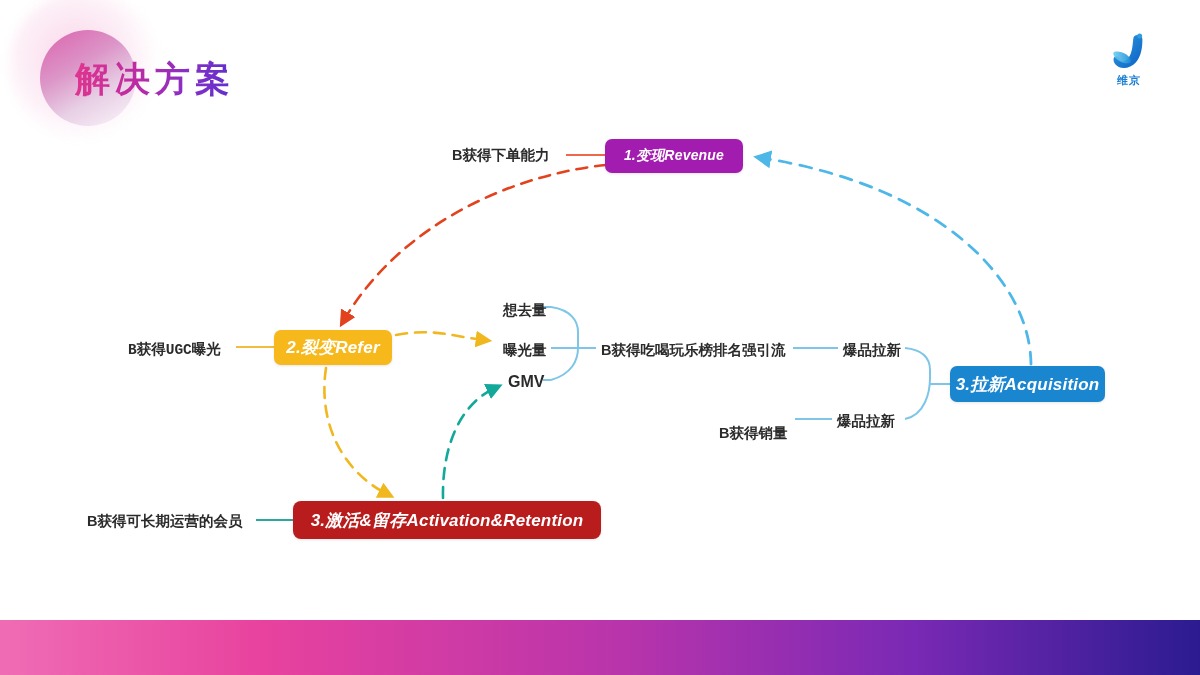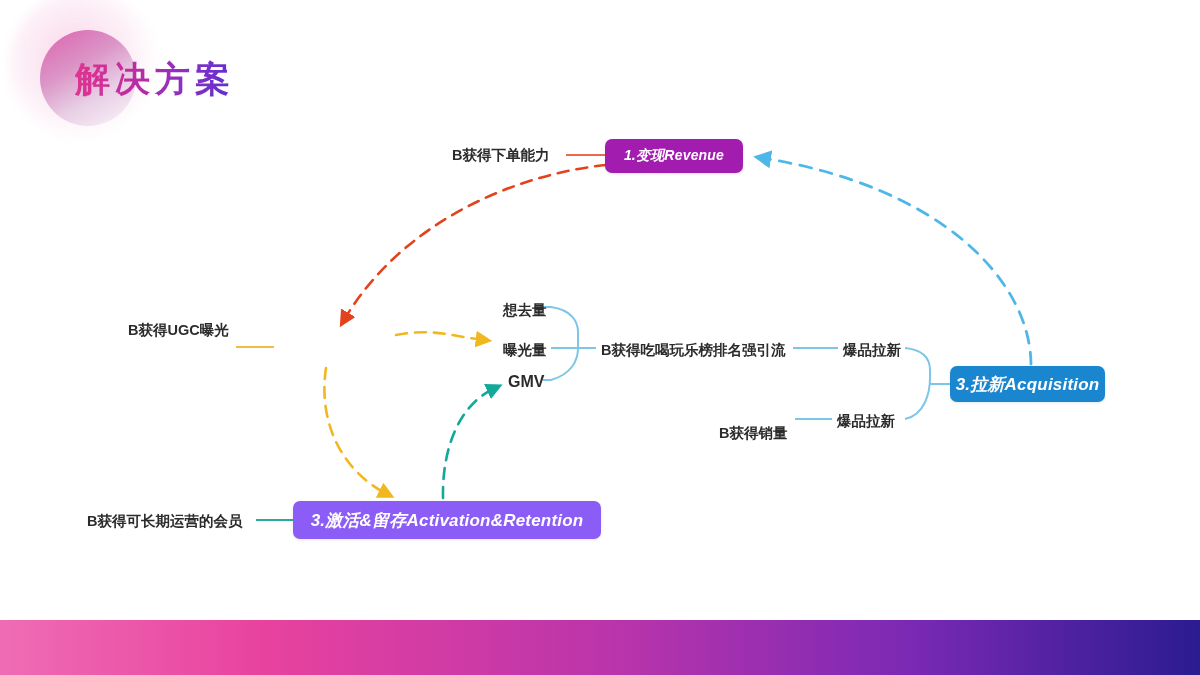--- a/index.html
+++ b/index.html
@@ -87,37 +87,37 @@
   .node-revenue {
     left: 605px; top: 139px; width: 138px; height: 34px;
     background: #a21caf; font-size: 14px;
   }
   .node-refer {
     left: 274px; top: 330px; width: 118px; height: 35px;
     background: #f6b81b; font-size: 17px;
   }
   .node-activation {
     left: 293px; top: 501px; width: 308px; height: 38px;
-    background: #8b5cf6; font-size: 17px;
+    background: #b91c1c; font-size: 17px; border-radius: 8px;
   }
   .node-acquisition {
     left: 950px; top: 366px; width: 155px; height: 36px;
     background: #1a86cf; font-size: 17px;
   }
 
   
   .lbl {
     position: absolute;
     white-space: nowrap;
     font-weight: 700;
     color: #2b2b2b;
     font-size: 14.5px;
   }
   .lbl-order     { left: 452px; top: 146px; }
-  .lbl-ugc       { left: 128px; top: 321px; }
+  .lbl-ugc       { left: 128px; top: 340px; font-family: Liberation Mono, monospace; }
   .lbl-member    { left: 87px;  top: 512px; }
   .lbl-want      { left: 503px; top: 301px; }
   .lbl-exposure  { left: 503px; top: 341px; text-align: center; }
   .lbl-gmv       { left: 508px; top: 373px; font-family:"Liberation Sans",sans-serif; font-size: 16px; }
   .lbl-rank      { left: 601px; top: 341px; }
   .lbl-sales     { left: 719px; top: 424px; }
   .lbl-public    { left: 843px; top: 341px; }
   .lbl-hot       { left: 837px; top: 412px; }
 
   
@@ -130,20 +130,38 @@
 </style>
 </head>
 <body>
 
 <div id="slide">
 
   <div class="blob-soft"></div>
   <div class="blob-main"></div>
   <div class="title">解决方案</div>
 
+  <div class="logo-wrap">
+    <svg class="logo-mark" width="42" height="40" viewBox="0 0 42 40">
+      <defs>
+        <linearGradient id="lg1" x1="0" y1="0" x2="1" y2="1">
+          <stop offset="0%" stop-color="#2f9ee0"></stop>
+          <stop offset="100%" stop-color="#0c5fc4"></stop>
+        </linearGradient>
+        <linearGradient id="lg2" x1="0" y1="0" x2="1" y2="0">
+          <stop offset="0%" stop-color="#6fd0f0"></stop>
+          <stop offset="100%" stop-color="#1f8cd8"></stop>
+        </linearGradient>
+      </defs>
+      <path d="M30 3 c2.6 0 4.4 1.4 4.4 4.6 c0 7.6 -1.0 16.4 -6.4 22.6 c-4.6 5.3 -12.0 7.4 -17.2 4.8 c-4.2 -2.1 -6.0 -6.3 -5.0 -9.0 c0.8 -2.2 2.9 -2.6 4.4 -1.3 c1.6 1.4 1.1 3.6 2.8 4.5 c2.3 1.2 5.6 -0.6 7.6 -3.4 c3.6 -5.0 4.0 -12.6 4.6 -18.6 c0.3 -2.8 1.6 -4.2 4.8 -4.2 z" fill="url(#lg1)"></path>
+      <path d="M31.6 1.4 c1.5 0 2.6 1.1 2.6 2.6 c0 1.5 -1.1 2.6 -2.6 2.6 c-1.4 0 -2.6 -1.1 -2.6 -2.6 c0 -1.5 1.2 -2.6 2.6 -2.6 z" fill="#2f9ee0"></path>
+      <path d="M6.0 20.0 c3.4 -1.0 8.4 -0.2 12.4 2.6 c3.0 2.1 4.8 4.9 4.4 6.6 c-0.4 1.8 -3.0 2.6 -6.6 1.8 c-4.6 -1.0 -9.0 -4.4 -10.6 -8.0 c-0.5 -1.2 -0.4 -2.4 0.4 -3.0 z" fill="url(#lg2)" opacity="0.92"></path>
+    </svg>
+    <span class="logo-text">维京</span>
+  </div>
 
   <svg id="wires">
     <defs>
       <marker id="ah-red" markerWidth="7" markerHeight="7" refX="3.2" refY="3.2" orient="auto">
         <path d="M0,0 L6.4,3.2 L0,6.4 z" fill="#e2421c"></path>
       </marker>
       <marker id="ah-yellow" markerWidth="7" markerHeight="7" refX="3.2" refY="3.2" orient="auto">
         <path d="M0,0 L6.4,3.2 L0,6.4 z" fill="#f0b71f"></path>
       </marker>
       <marker id="ah-teal" markerWidth="7" markerHeight="7" refX="3.2" refY="3.2" orient="auto">
@@ -175,20 +193,21 @@
     <path d="M396,335 C434,328 450,336 484,340" stroke="#f0b71f" stroke-width="2.6" fill="none" stroke-dasharray="11 8" stroke-linecap="round" marker-end="url(#ah-yellow)"></path>
 
     <path d="M326,368 C318,420 340,470 387,494" stroke="#f0b71f" stroke-width="2.6" fill="none" stroke-dasharray="11 8" stroke-linecap="round" marker-end="url(#ah-yellow)"></path>
 
     <path d="M443,498 C442,450 458,405 495,388" stroke="#12a89a" stroke-width="2.6" fill="none" stroke-dasharray="11 8" stroke-linecap="round" marker-end="url(#ah-teal)"></path>
 
     <path d="M1031,364 C1030,280 940,186 762,158" stroke="#4db7e8" stroke-width="2.8" fill="none" stroke-dasharray="12 9" stroke-linecap="round" marker-end="url(#ah-blue)"></path>
   </svg>
 
   <div class="node node-revenue">1.变现Revenue</div>
+  <div class="node node-refer">2.裂变Refer</div>
   <div class="node node-activation">3.激活&amp;留存Activation&amp;Retention</div>
   <div class="node node-acquisition">3.拉新Acquisition</div>
 
   <div class="lbl lbl-order">B获得下单能力</div>
   <div class="lbl lbl-ugc">B获得UGC曝光</div>
   <div class="lbl lbl-member">B获得可长期运营的会员</div>
   <div class="lbl lbl-want">想去量</div>
   <div class="lbl lbl-exposure">曝光量</div>
   <div class="lbl lbl-gmv">GMV</div>
   <div class="lbl lbl-rank">B获得吃喝玩乐榜排名强引流</div>

